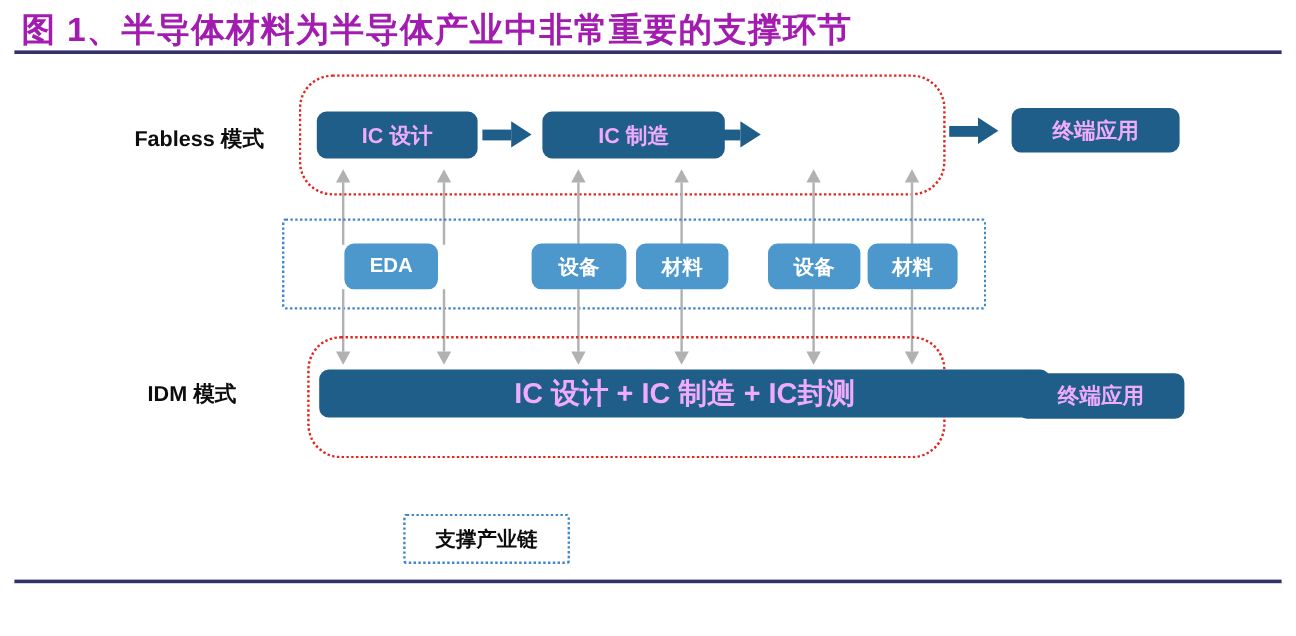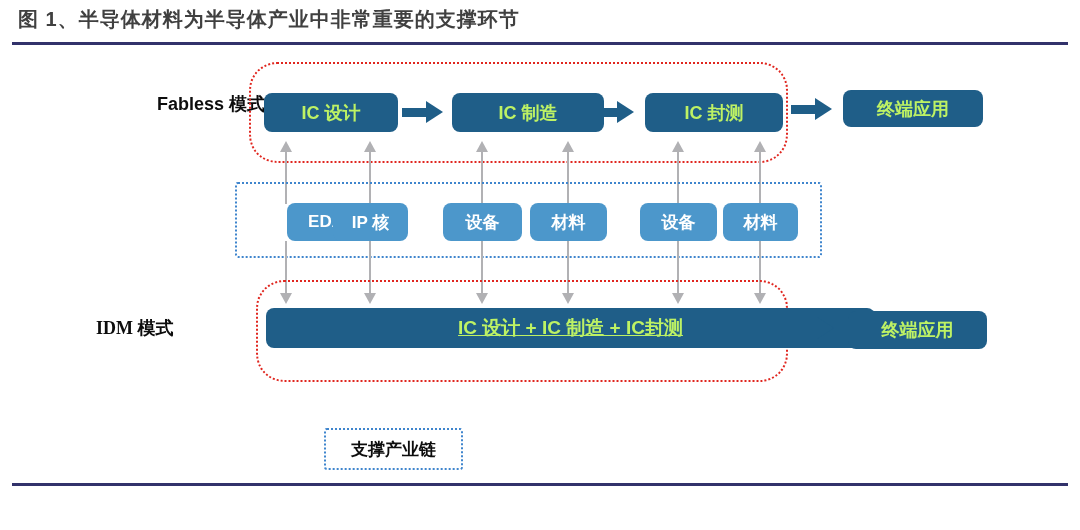--- a/index.html
+++ b/index.html
@@ -1,31 +1,31 @@
 <!DOCTYPE html>
 <html><head>
 <meta charset="utf-8">
 <style>
   html,body{margin:0;padding:0;background:#fff;}
   .canvas{
     position:relative;width:1080px;height:530px;background:#ffffff;
     font-family:"Liberation Sans","DejaVu Sans",sans-serif;overflow:hidden;
   }
   .title{
-    position:absolute;left:18px;top:6px;font-size:20px;font-weight:bold;
-    color:#404040;letter-spacing:1px;white-space:nowrap;
+    position:absolute;left:18px;top:6px;font-size:28px;font-weight:bold;
+    color:#a21caf;letter-spacing:1px;white-space:nowrap;
   }
   .rule{position:absolute;left:12px;width:1056px;height:3px;background:#32326b;}
   .rule-top{top:42px;}
   .rule-bottom{top:483px;}
   .mode-label{position:absolute;font-size:18px;font-weight:bold;color:#0d0d0d;white-space:nowrap;}
   .frame-red{position:absolute;border:2px dotted #e0261f;border-radius:28px;}
   .frame-blue{position:absolute;border:2px dotted #3f85cd;border-radius:3px;}
   .dbox{
-    position:absolute;background:#1f5e88;border-radius:8px;color:#bef264;
+    position:absolute;background:#1f5e88;border-radius:8px;color:#f0abfc;
     font-weight:bold;font-size:18px;display:flex;align-items:center;justify-content:center;
     white-space:nowrap;
   }
   .lbox{
     position:absolute;background:#4c97cb;border-radius:8px;color:#ffffff;
     font-weight:bold;font-size:17px;display:flex;align-items:center;justify-content:center;
     white-space:nowrap;
   }
   .harrow{position:absolute;display:flex;align-items:center;}
   .harrow .bar{width:24px;height:9px;background:#1f5e88;}
@@ -43,34 +43,33 @@
   .source{position:absolute;left:22px;top:492px;font-size:20px;font-weight:bold;color:#0d0d0d;white-space:nowrap;}
 </style>
 </head>
 <body>
 
 <div class="canvas">
 
   <div class="title">图 1、半导体材料为半导体产业中非常重要的支撑环节</div>
   <div class="rule rule-top"></div>
 
-  <div class="mode-label" style="left:112px;top:92px;margin-left:45px;">Fabless 模式</div>
+  <div class="mode-label" style="left:112px;top:104px;">Fabless 模式</div>
   <div class="frame-red" style="left:249px;top:62px;width:535px;height:97px;"></div>
 
   <div class="dbox" style="left:264px;top:93px;width:134px;height:39px;">IC 设计</div>
   <div class="harrow" style="left:402px;top:101px;">
     <span class="bar"></span>
       <span class="head"></span>
   </div>
   <div class="dbox" style="left:452px;top:93px;width:152px;height:39px;">IC 制造</div>
   <div class="harrow" style="left:593px;top:101px;">
     <span class="bar"></span>
       <span class="head"></span>
   </div>
-  <div class="dbox" style="left:645px;top:93px;width:138px;height:39px;">IC 封测</div>
   <div class="harrow" style="left:791px;top:98px;">
     <span class="bar"></span>
       <span class="head"></span>
   </div>
   <div class="dbox" style="left:843px;top:90px;width:140px;height:37px;">终端应用</div>
 
   <div class="varrow" style="left:280px;top:141px;height:63px;">
       <span class="head-up"></span>
       <span class="stem"></span>
     </div>
@@ -90,21 +89,20 @@
       <span class="head-up"></span>
       <span class="stem"></span>
     </div>
   <div class="varrow" style="left:754px;top:141px;height:63px;">
       <span class="head-up"></span>
       <span class="stem"></span>
     </div>
 
   <div class="frame-blue" style="left:235px;top:182px;width:583px;height:72px;"></div>
   <div class="lbox" style="left:247px;top:203px;width:78px;height:38px;margin-left:40px;">EDA</div>
-  <div class="lbox" style="left:333px;top:203px;width:75px;height:38px;">IP 核</div>
   <div class="lbox" style="left:443px;top:203px;width:79px;height:38px;">设备</div>
   <div class="lbox" style="left:530px;top:203px;width:77px;height:38px;">材料</div>
   <div class="lbox" style="left:640px;top:203px;width:77px;height:38px;">设备</div>
   <div class="lbox" style="left:723px;top:203px;width:75px;height:38px;">材料</div>
 
   <div class="varrow" style="left:280px;top:241px;height:63px;">
       <span class="stem"></span>
       <span class="head-down"></span>
     </div>
   <div class="varrow" style="left:364px;top:241px;height:63px;">
@@ -121,26 +119,26 @@
     </div>
   <div class="varrow" style="left:672px;top:241px;height:63px;">
       <span class="stem"></span>
       <span class="head-down"></span>
     </div>
   <div class="varrow" style="left:754px;top:241px;height:63px;">
       <span class="stem"></span>
       <span class="head-down"></span>
     </div>
 
-  <div class="mode-label" style="left:96px;top:316px;font-family:Liberation Serif, serif;">IDM 模式</div>
+  <div class="mode-label" style="left:123px;top:316px;">IDM 模式</div>
   <div class="frame-red" style="left:256px;top:280px;width:528px;height:98px;"></div>
-  <div class="dbox" style="left:266px;top:308px;width:609px;height:40px;font-size:19px;text-decoration:underline;">IC 设计 + IC 制造 + IC封测</div>
+  <div class="dbox" style="left:266px;top:308px;width:609px;height:40px;font-size:24px;">IC 设计 + IC 制造 + IC封测</div>
   <div class="harrow" style="left:793px;top:317px;">
     <span class="bar"></span>
       <span class="head"></span>
   </div>
   <div class="dbox" style="left:848px;top:311px;width:139px;height:38px;">终端应用</div>
 
-  <div class="legend-box legend-blue" style="left:324px;top:428px;width:135px;height:38px;">支撑产业链</div>
+  <div class="legend-box legend-blue" style="left:336px;top:428px;width:135px;height:38px;">支撑产业链</div>
 
   <div class="rule rule-bottom"></div>
 
 </div>
 
 </body></html>

